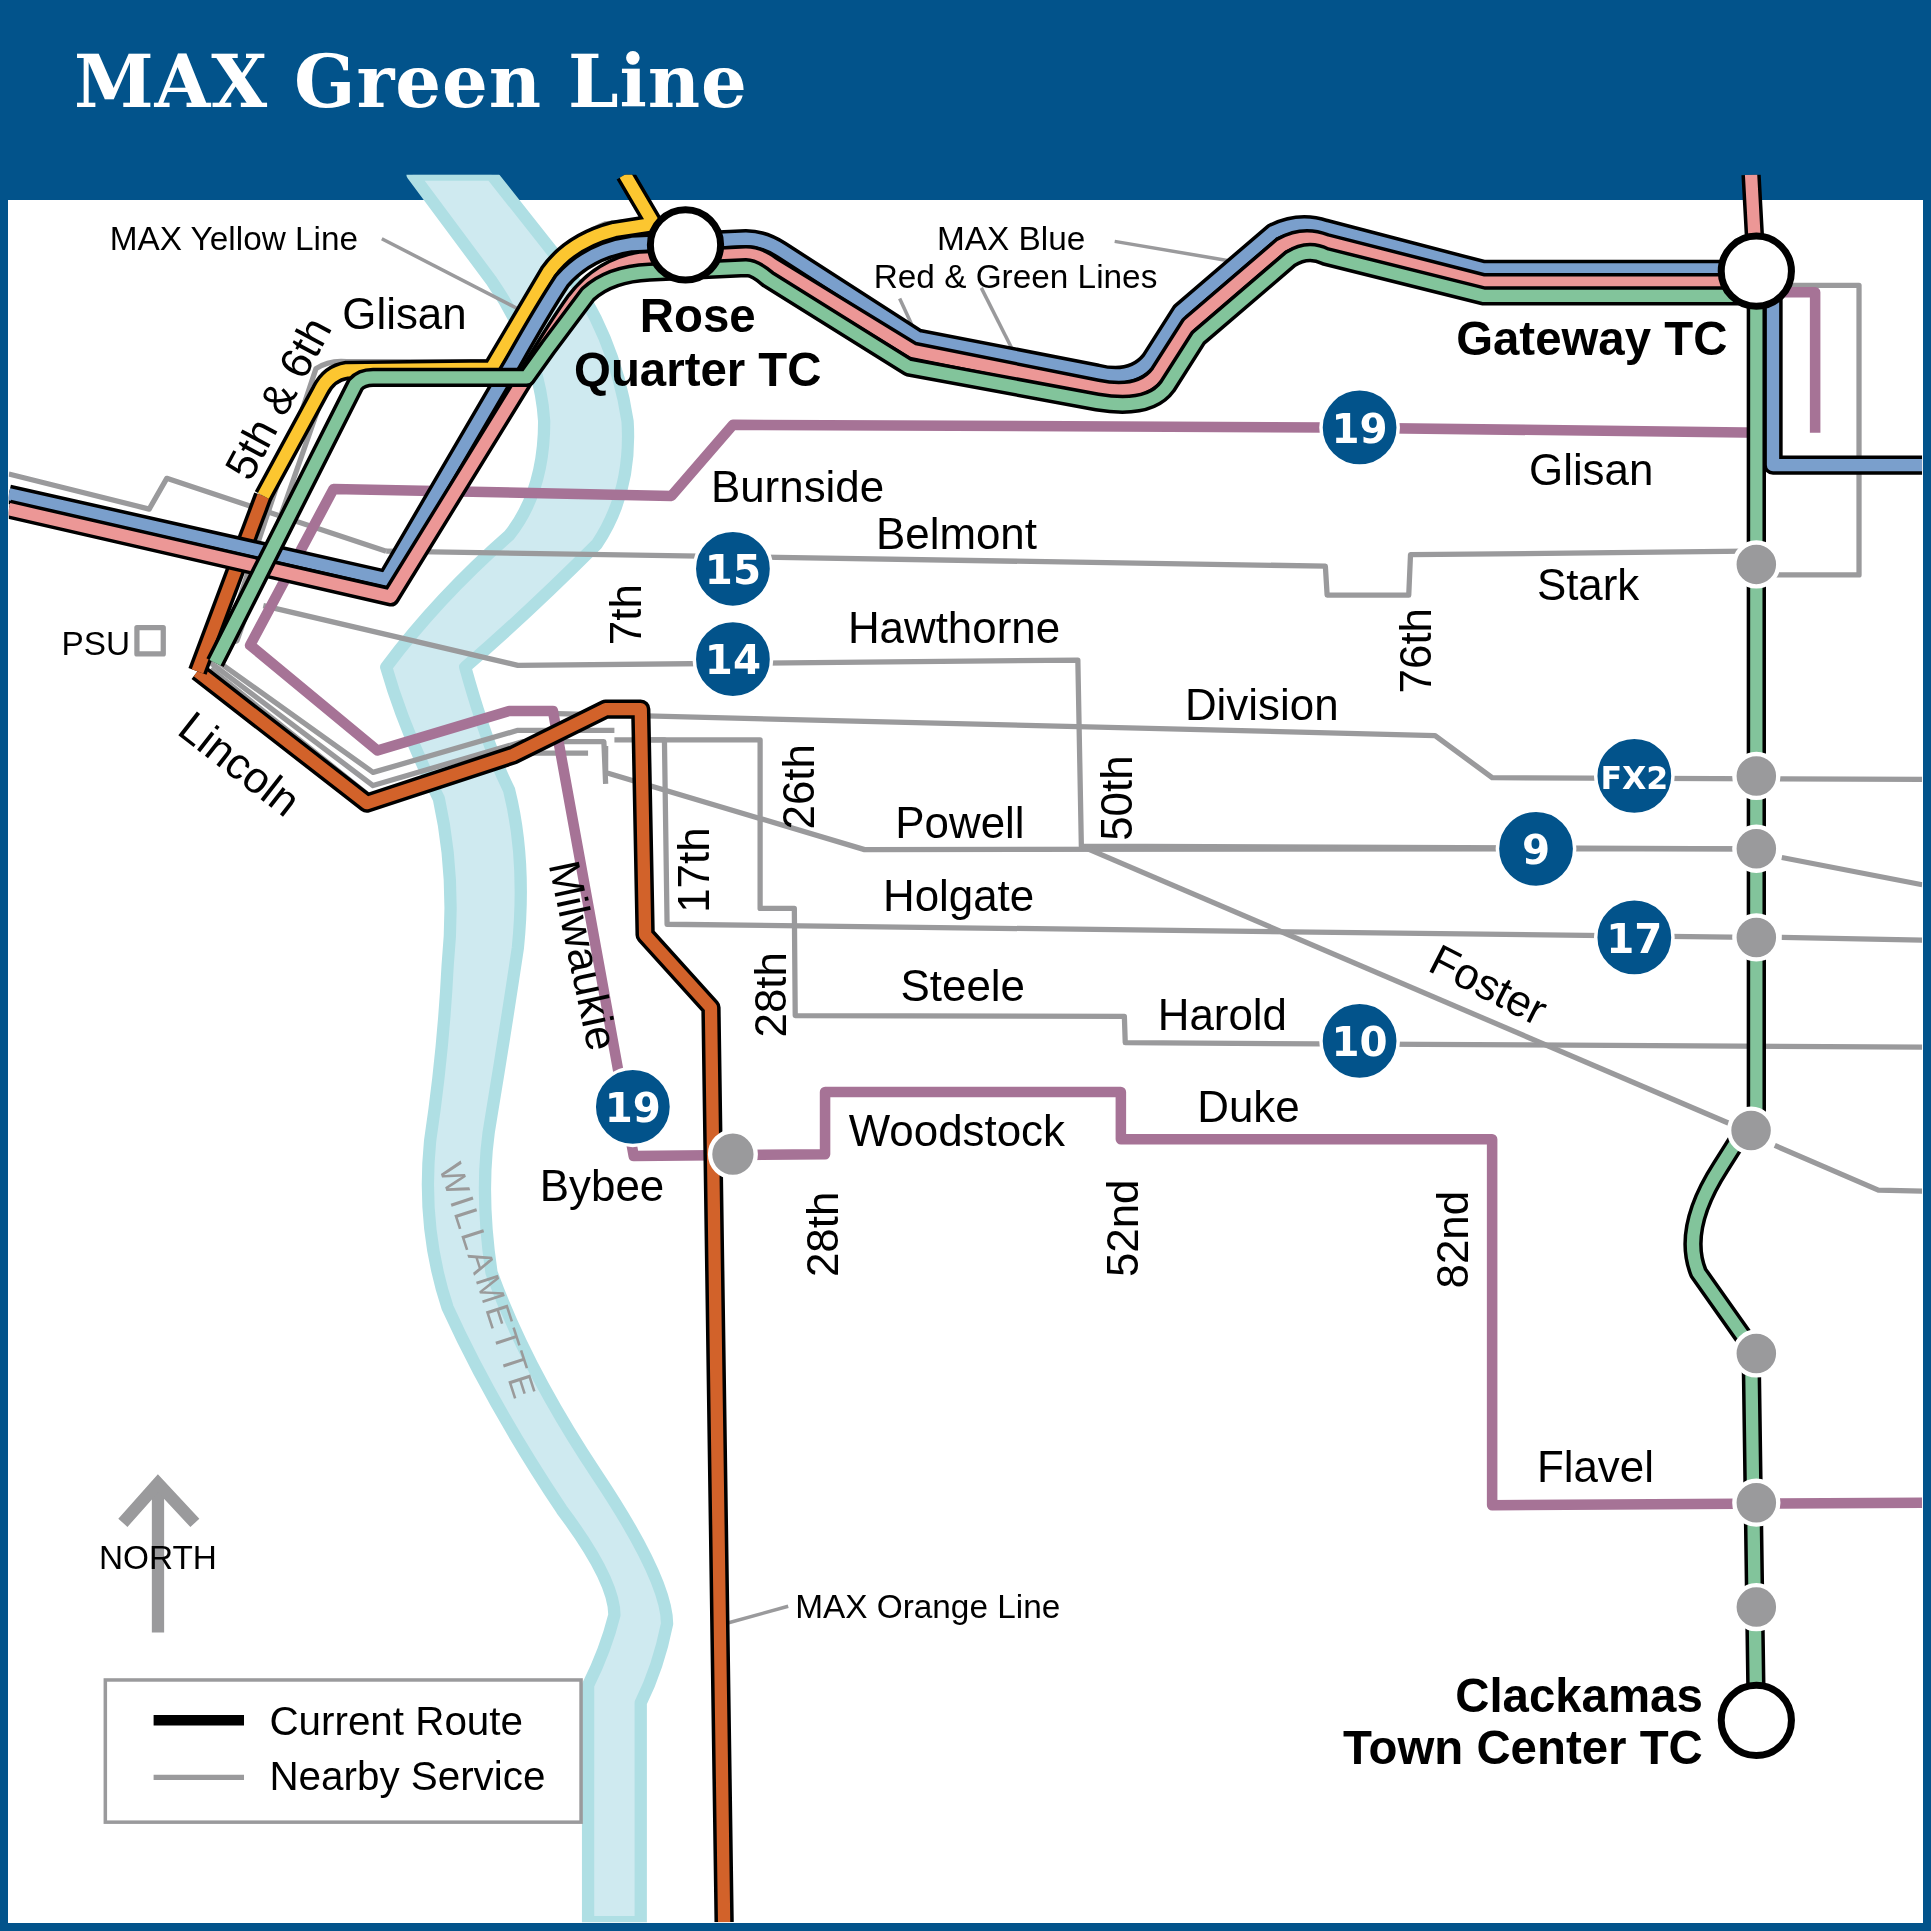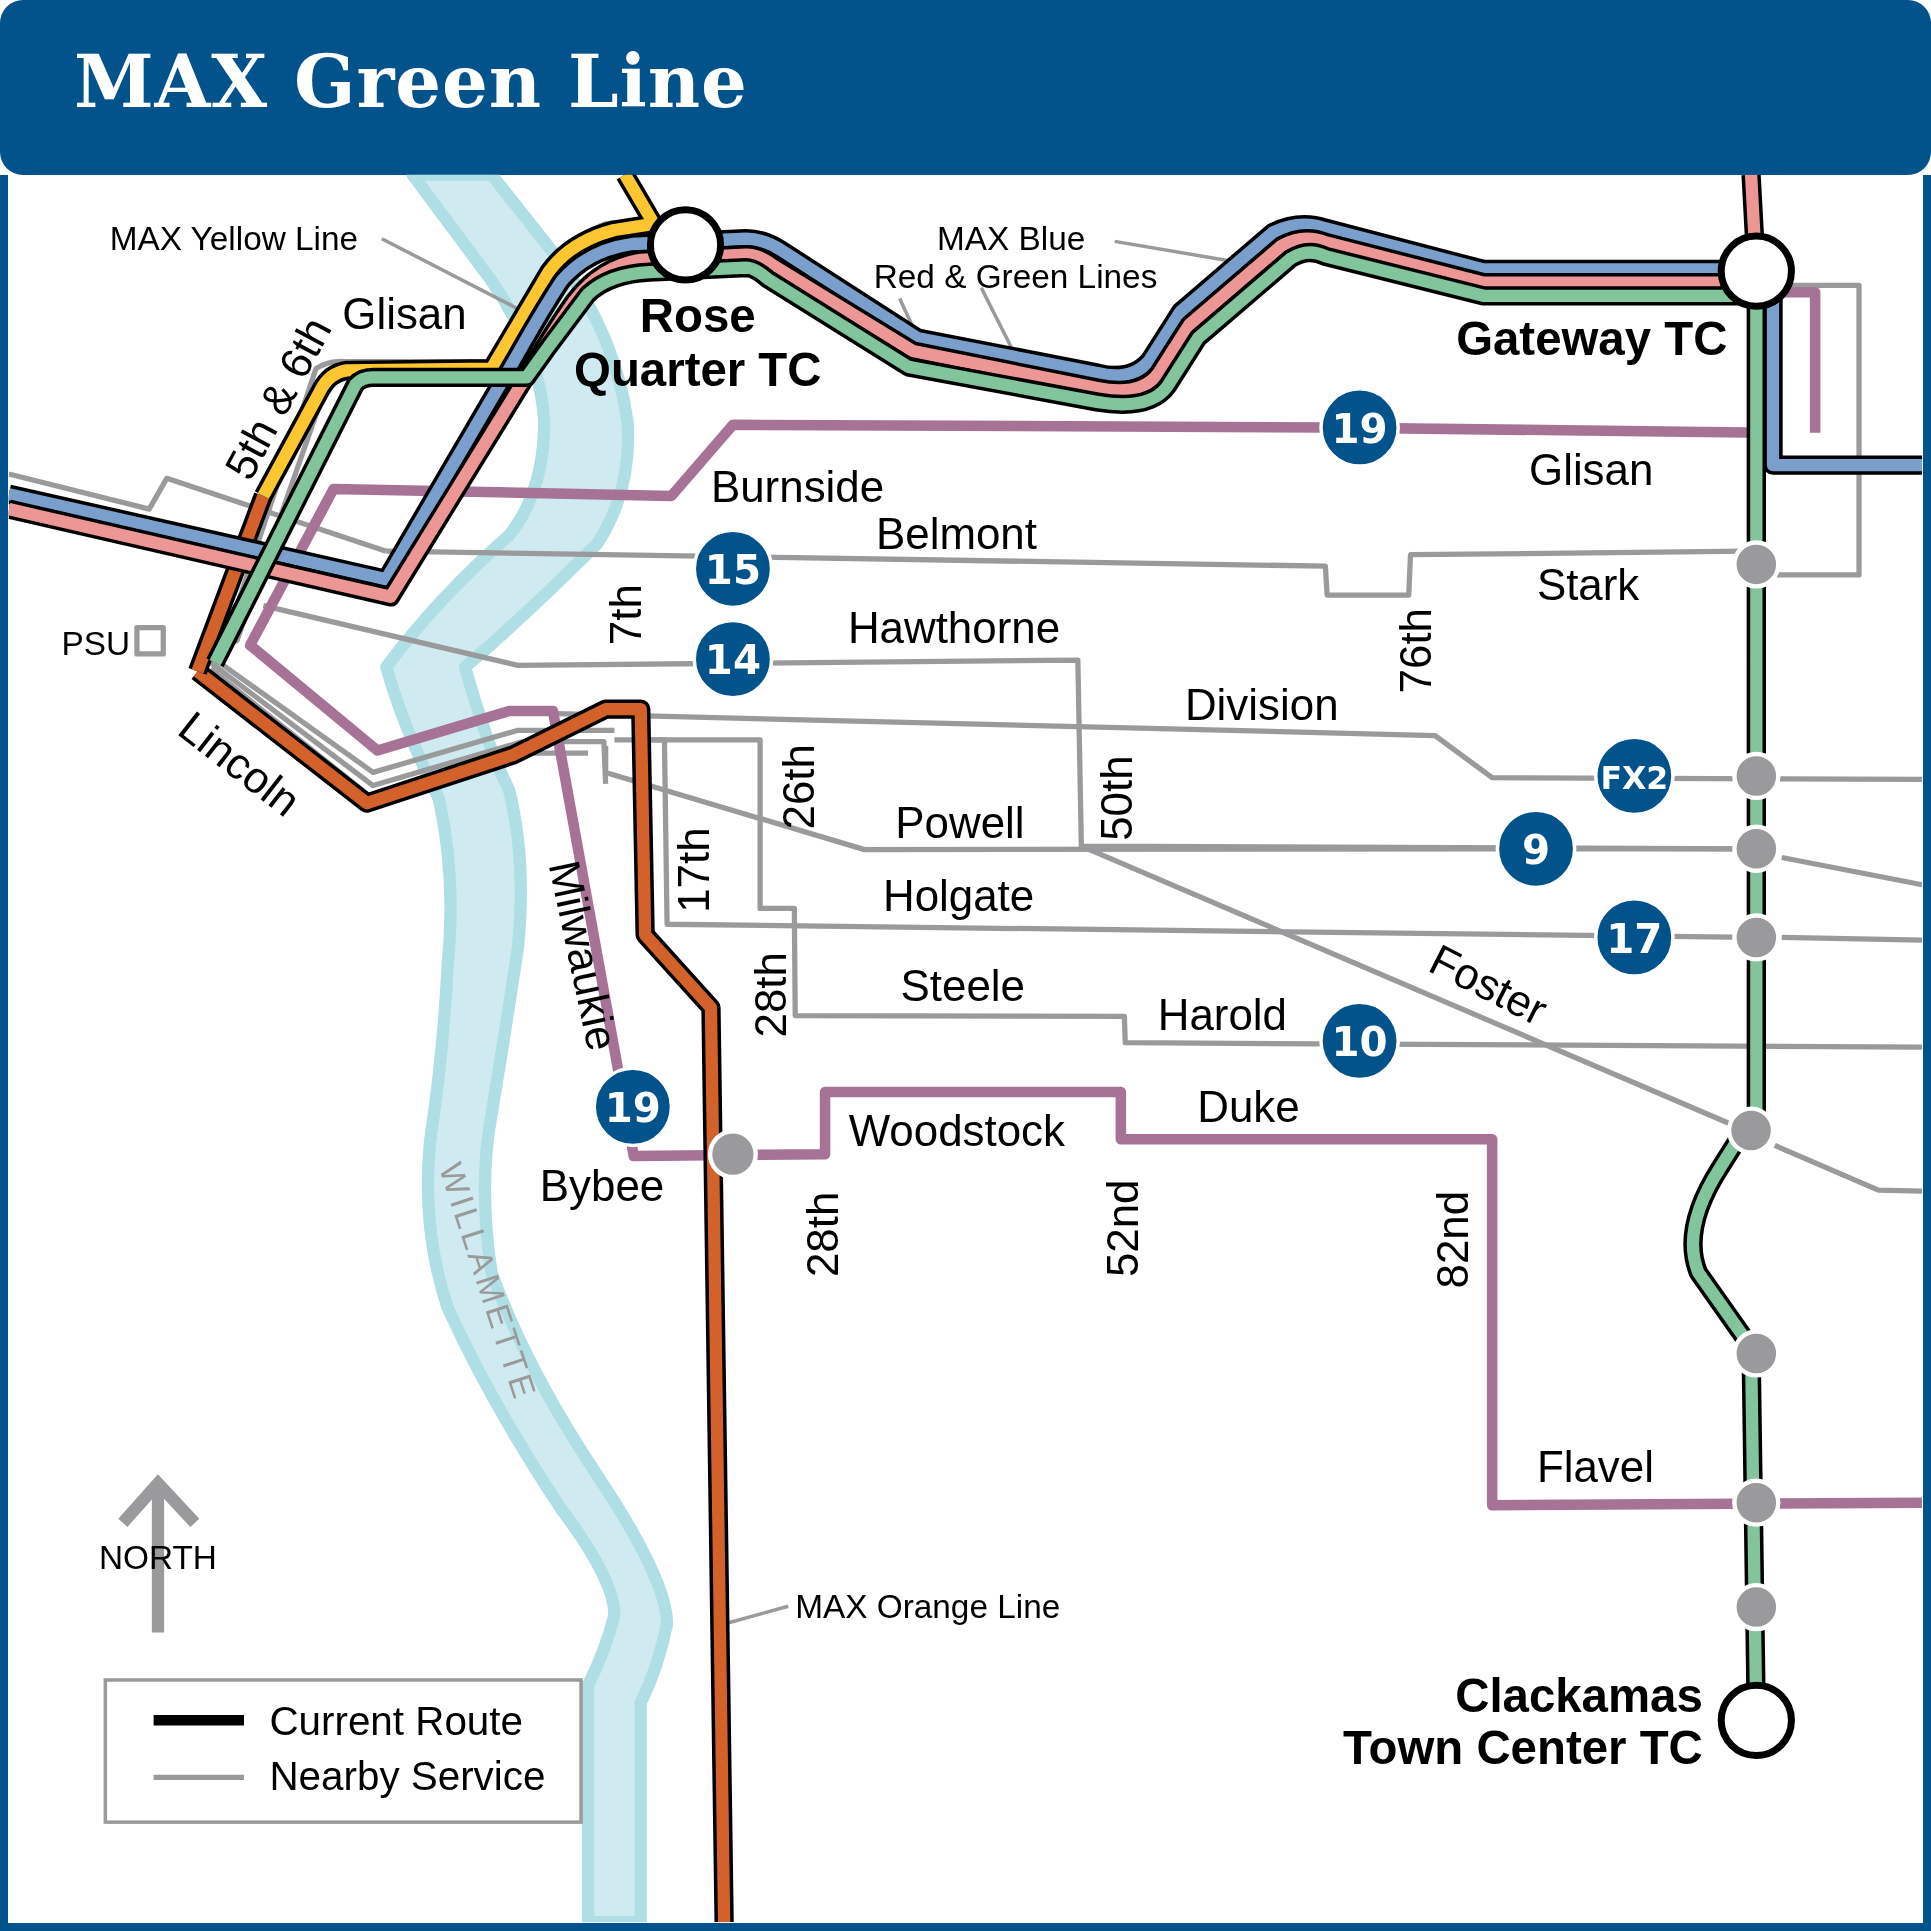--- a/index.html
+++ b/index.html
@@ -1,17 +1,17 @@
 <!DOCTYPE html>
 <html style="font-size:14px"><head>
 <meta charset="utf-8">
 <style>
   html, body { margin: 0; padding: 0; background: #ffffff; }
   body { width: 1931px; height: 1931px; position: relative; overflow: hidden; font-family: "Liberation Sans", "DejaVu Sans", sans-serif; }
-  .header { position: absolute; left: 0; top: 0; width: 1931px; height: 175px; background: #02538b; border-radius: 23px; }
+  .header { position: absolute; left: 0; top: 0; width: 1931px; height: 200px; background: #02538b; }
   .header-title { position: absolute; left: 74px; top: 46px; font-family: "DejaVu Serif", "Liberation Serif", serif; font-weight: bold; font-size: 72px; color: #ffffff; letter-spacing: 0.9px; line-height: 1; }
   .frame { position: absolute; left: 0; top: 175px; width: 1931px; height: 1756px; box-sizing: border-box; border-left: 8.8px solid #02538b; border-right: 8.8px solid #02538b; border-bottom: 8.8px solid #02538b; }
   svg.map { position: absolute; left: 0; top: 0; }
   .lbl { font-family: "Liberation Sans", "DejaVu Sans", sans-serif; fill: #000; }
   .street { font-size: 50px; }
   .station { font-size: 54px; font-weight: bold; }
   .callout { font-size: 38px; }
   .bullet-text { font-family: "DejaVu Sans", sans-serif; font-weight: bold; fill: #fff; text-anchor: middle; dominant-baseline: central; }
   .river-label { font-size: 38px; fill: #9a9a9a; letter-spacing: 4px; }
   .legend-text { font-size: 46px; }

